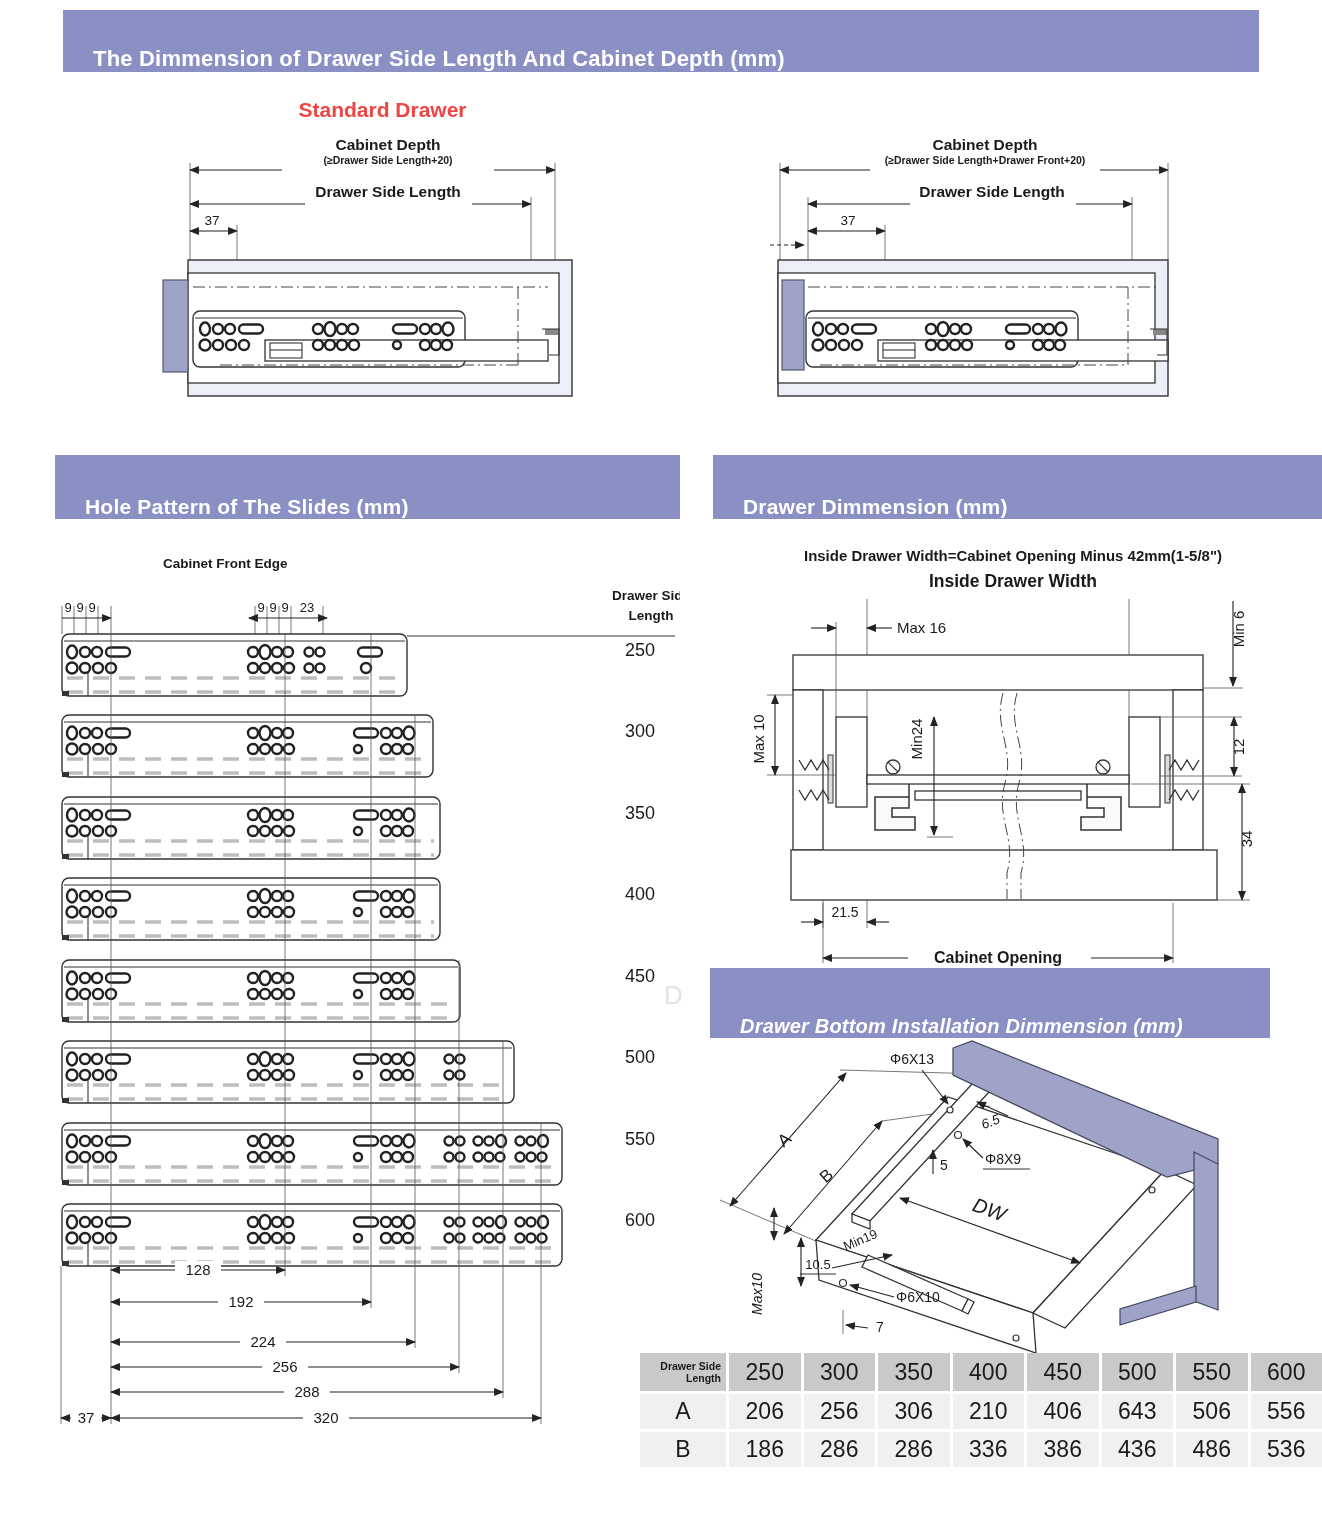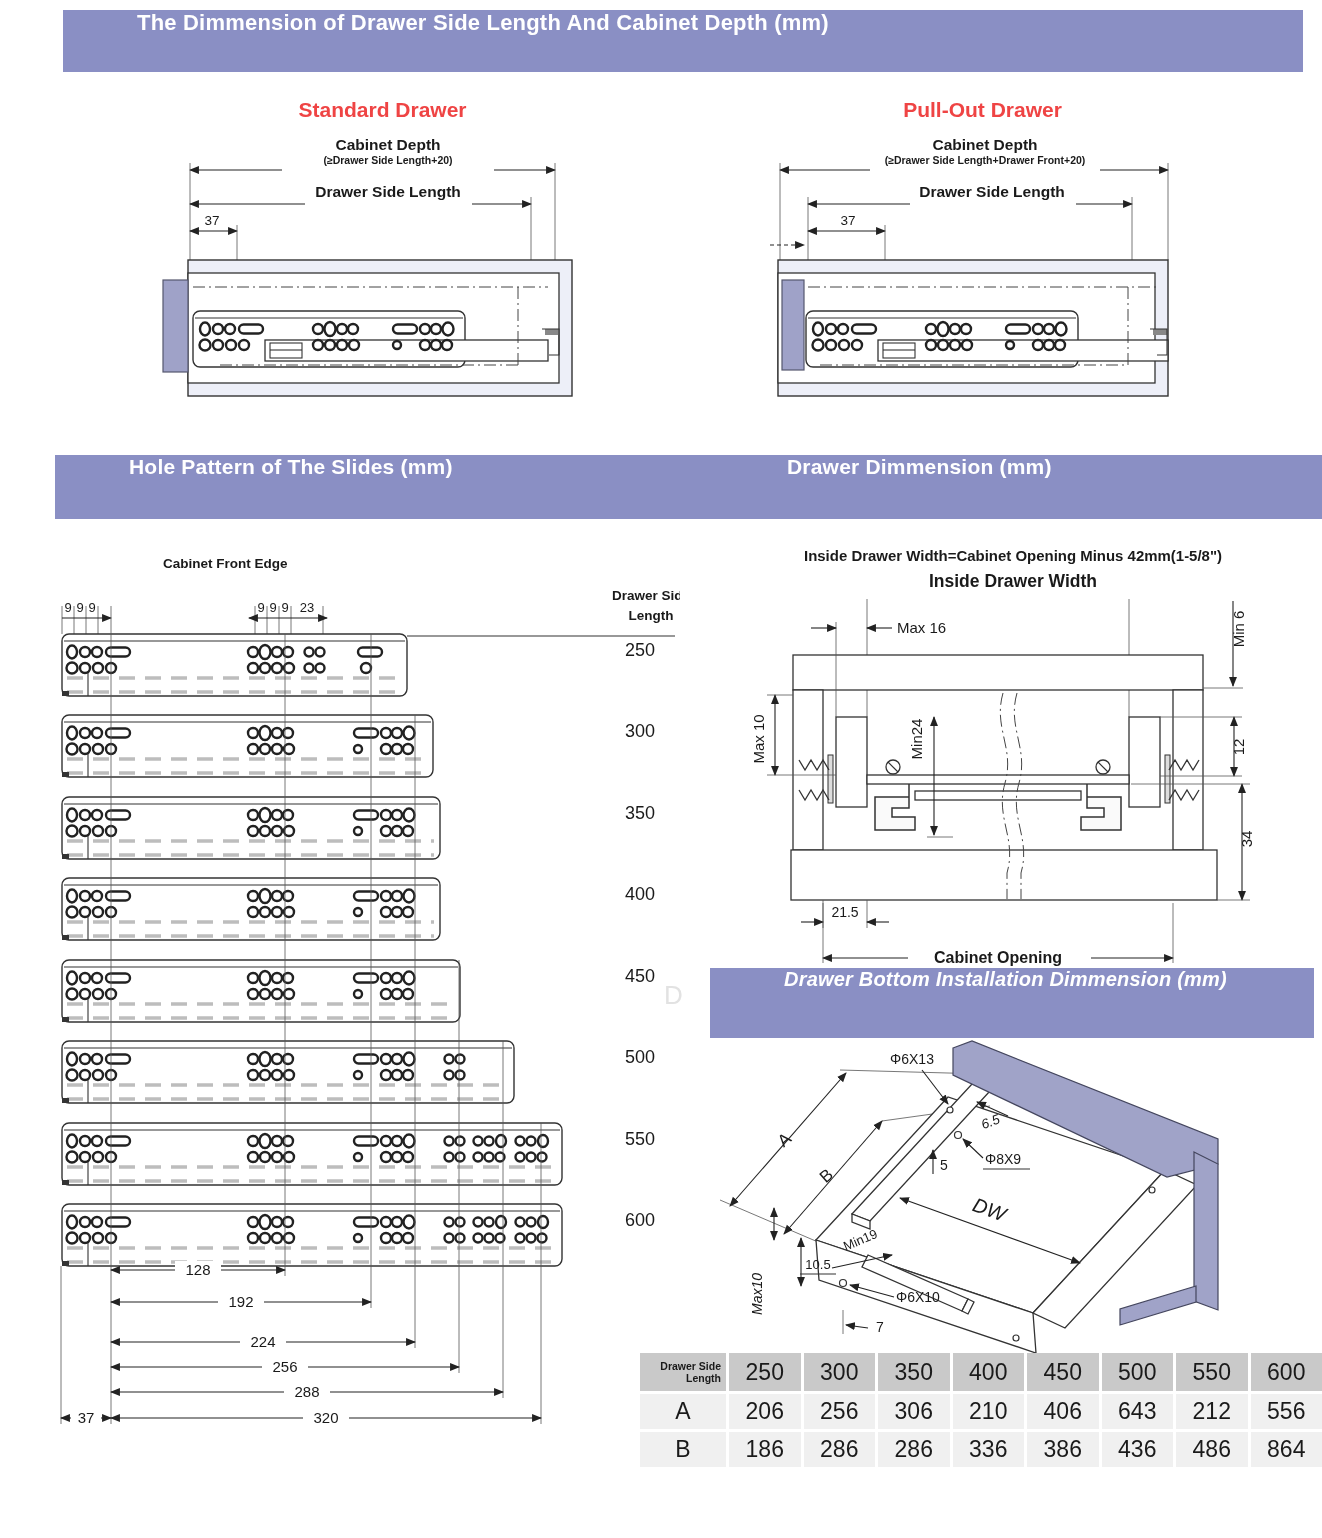--- a/index.html
+++ b/index.html
@@ -1,20 +1,20 @@
 <!DOCTYPE html>
 <html><head>
 <meta charset="utf-8">
 <style>
   html,body{margin:0;padding:0;background:#fff;}
   #canvas{position:relative;width:1322px;height:1538px;background:#fff;overflow:hidden;
           font-family:"Liberation Sans",sans-serif;}
   .abs{position:absolute;}
-  .banner{background:#8A8FC4;color:#fff;display:flex;align-items:flex-start;
-          font-weight:600;letter-spacing:.2px;padding-left:44px;}
+  .banner{background:#8A8FC4;color:#fff;display:flex;align-items:flex-end;
+          font-weight:600;letter-spacing:.2px;}
   .banner span{padding-left:30px;}
   .diag-title{font-weight:700;font-size:21px;color:#ef4444;text-align:center;}
   svg text{font-family:"Liberation Sans",sans-serif;fill:#1a1a1a;}
   .tb{font-weight:bold;}
   .ital{font-style:italic;}
   .ln{stroke:#333;stroke-width:1.3;fill:none;}
   .ln2{stroke:#333;stroke-width:1.1;fill:none;}
   .thin{stroke:#555;stroke-width:0.8;fill:none;}
   .dim{stroke:#222;stroke-width:1.1;fill:none;}
   .dashg{stroke:#bdbdbd;stroke-width:3.5;stroke-dasharray:16 10;fill:none;}
@@ -99,21 +99,20 @@
   </div>
   <div class="abs banner" style="left:713px;top:455px;width:687px;height:64px;font-size:21px;">
     <span>Drawer Dimmension (mm)</span>
   </div>
   <div class="abs banner" style="left:710px;top:968px;width:560px;height:70px;font-size:20px;font-style:italic;">
     <span>Drawer Bottom Installation Dimmension (mm)</span>
   </div>
   <div class="abs wm" style="left:664px;top:980px;">D</div>
 
   <div class="abs diag-title" style="left:160px;top:98px;width:445px;">Standard Drawer</div>
-  <div class="abs diag-title" style="left:760px;top:98px;width:445px;">Pull-Out Drawer</div>
 
   <svg class="abs" style="left:160px;top:133px;" width="445" height="305" viewBox="0 0 445 305">
     <text class="tb" x="228" y="17" font-size="15.5" text-anchor="middle">Cabinet Depth</text>
     <text class="tb" x="228" y="31" font-size="10.5" text-anchor="middle">(≥Drawer Side Length+20)</text>
     <line class="dim" x1="30" y1="37" x2="122" y2="37" marker-start="url(#arr)"></line>
     <line class="dim" x1="334" y1="37" x2="395" y2="37" marker-end="url(#arr)"></line>
     <line class="thin" x1="30" y1="30" x2="30" y2="127"></line>
     <line class="thin" x1="395" y1="30" x2="395" y2="127"></line>
     <text class="tb" x="228" y="64" font-size="15.5" text-anchor="middle">Drawer Side Length</text>
     <line class="dim" x1="30" y1="71" x2="145" y2="71" marker-start="url(#arr)"></line>
@@ -476,27 +475,27 @@
     <div class="hd">550</div>
     <div class="hd">600</div>
 
     <div class="dc">A</div>
     <div class="dc">206</div>
     <div class="dc">256</div>
     <div class="dc">306</div>
     <div class="dc">210</div>
     <div class="dc">406</div>
     <div class="dc">643</div>
-    <div class="dc">212</div>
+    <div class="dc">506</div>
     <div class="dc">556</div>
 
     <div class="dc">B</div>
     <div class="dc">186</div>
     <div class="dc">286</div>
     <div class="dc">286</div>
     <div class="dc">336</div>
     <div class="dc">386</div>
     <div class="dc">436</div>
     <div class="dc">486</div>
-    <div class="dc">864</div>
+    <div class="dc">536</div>
   </div>
 
 </div>
 
 </body></html>

